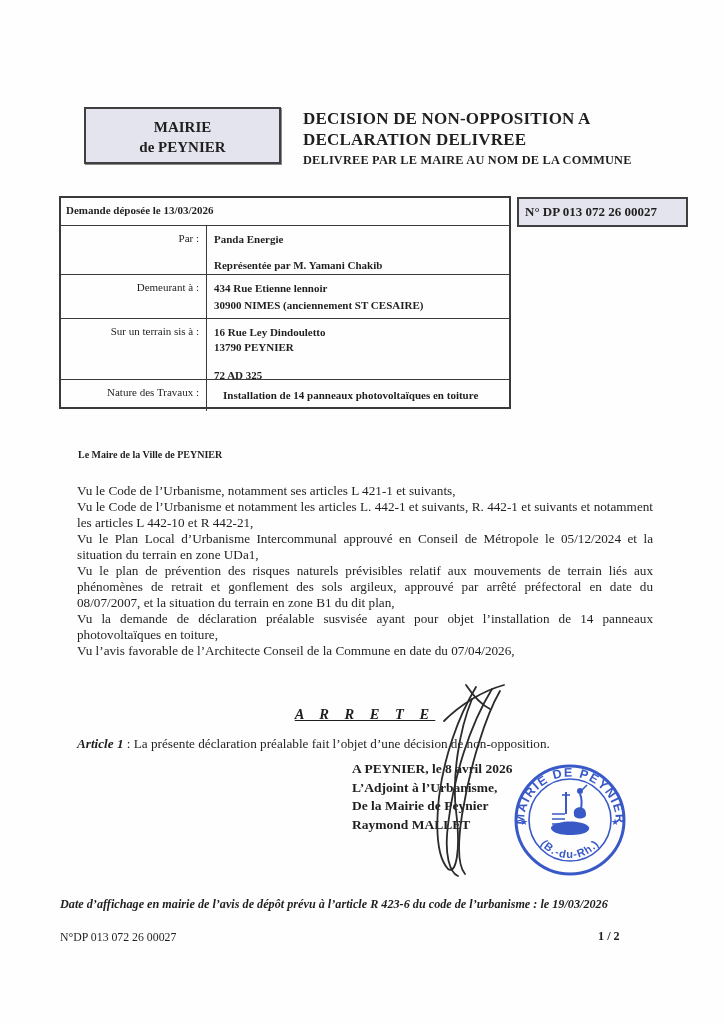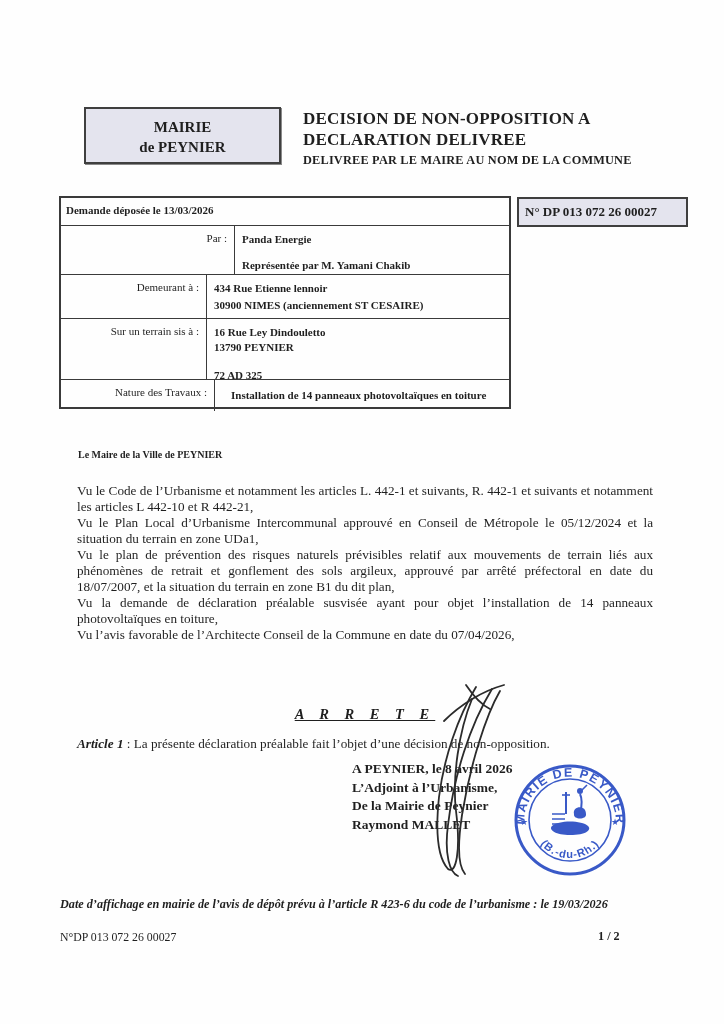--- a/index.html
+++ b/index.html
@@ -46,24 +46,24 @@
   .t-row{display:flex;border-bottom:1px solid #3a3a3a;box-sizing:border-box;}
   .t-row:last-child{border-bottom:none;}
   .t-label{
     width:146px;flex:0 0 146px;box-sizing:border-box;
     border-right:1px solid #3a3a3a;
     text-align:right;padding:6px 7px 0 2px;
   }
   .t-value{flex:1;padding:6px 4px 0 7px;font-weight:bold;box-sizing:border-box;}
   .t-full{padding:6px 4px 0 5px;font-weight:bold;box-sizing:border-box;width:100%;}
   .r1{height:28px;}
-  .r2{height:49px;padding-left:28px;}
+  .r2{height:49px;}
   .r3{height:44px;}
   .r4{height:61px;}
-  .r5{height:31px;padding-left:8px;}
+  .r5{height:31px;}
   .line{line-height:15px;}
   .gap-top{margin-top:11px;}
   .gap-top-sm{margin-top:13px;}
   .r5 .t-value{padding-left:16px;padding-top:8px;}
 
   
   .maire-heading{left:78px;top:449px;font-weight:bold;font-size:10px;}
   .body-text{left:77px;top:483px;width:576px;font-size:13.2px;line-height:16px;}
   .body-text p{margin:0;text-align:justify;}
 
@@ -137,23 +137,24 @@
       <div class="t-label">Nature des Travaux :</div>
       <div class="t-value">
         <div class="line">Installation de 14 panneaux photovoltaïques en toiture</div>
       </div>
     </div>
   </div>
 
   <div class="abs maire-heading">Le Maire de la Ville de PEYNIER</div>
 
   <div class="abs body-text">
+    <p>Vu le Code de l’Urbanisme, notamment ses articles L 421-1 et suivants,</p>
     <p>Vu le Code de l’Urbanisme et notamment les articles L. 442-1 et suivants, R. 442-1 et suivants et notamment les articles L 442-10 et R 442-21,</p>
     <p>Vu le Plan Local d’Urbanisme Intercommunal approuvé en Conseil de Métropole le 05/12/2024 et la situation du terrain en zone UDa1,</p>
-    <p>Vu le plan de prévention des risques naturels prévisibles relatif aux mouvements de terrain liés aux phénomènes de retrait et gonflement des sols argileux, approuvé par arrêté préfectoral en date du 18/07/2007, et la situation du terrain en zone B1 du dit plan,</p>
+    <p>Vu le plan de prévention des risques naturels prévisibles relatif aux mouvements de terrain liés aux phénomènes de retrait et gonflement des sols argileux, approuvé par arrêté préfectoral en date du 08/07/2007, et la situation du terrain en zone B1 du dit plan,</p>
     <p>Vu la demande de déclaration préalable susvisée ayant pour objet l’installation de 14 panneaux photovoltaïques en toiture,</p>
     <p>Vu l’avis favorable de l’Architecte Conseil de la Commune en date du 07/04/2026,</p>
   </div>
 
   <div class="abs arrete-heading">
     <span>A R R E T E</span>
   </div>
 
   <div class="abs article-line">
     <span class="article-label">Article 1</span><span> : La présente déclaration préalable fait l’objet d’une décision de non-opposition.</span>

